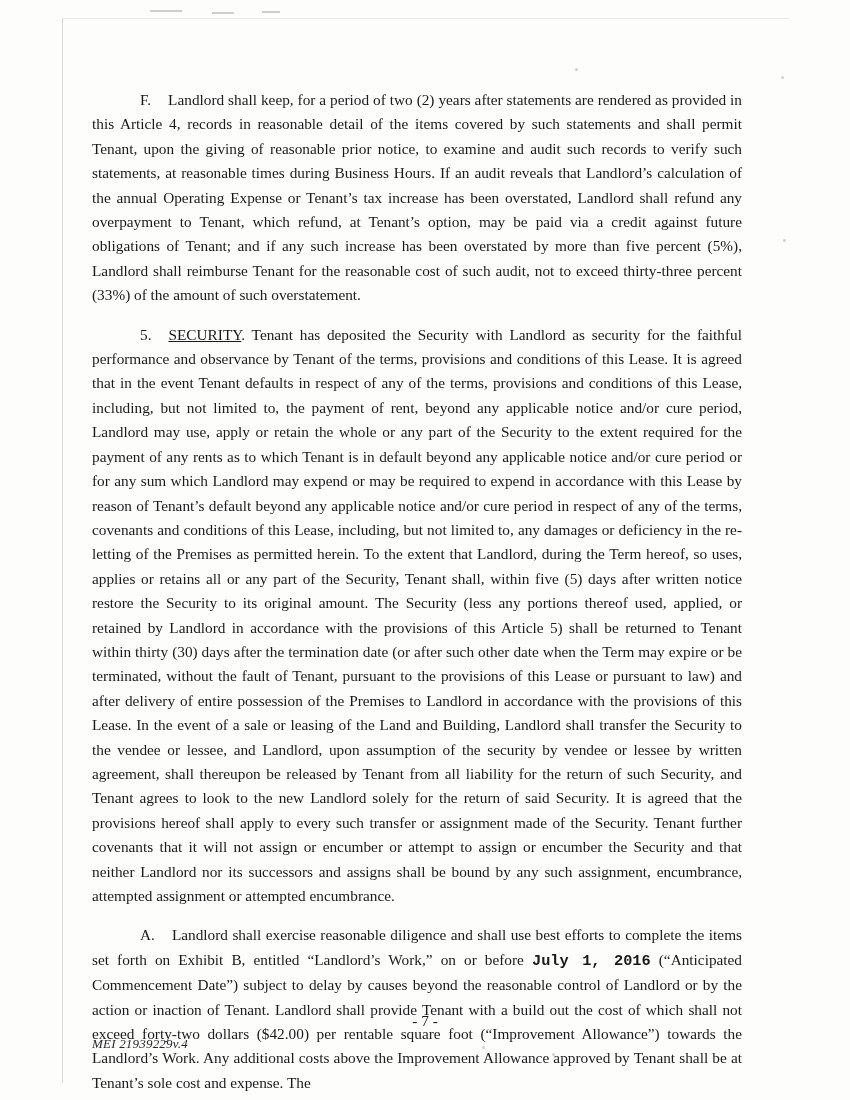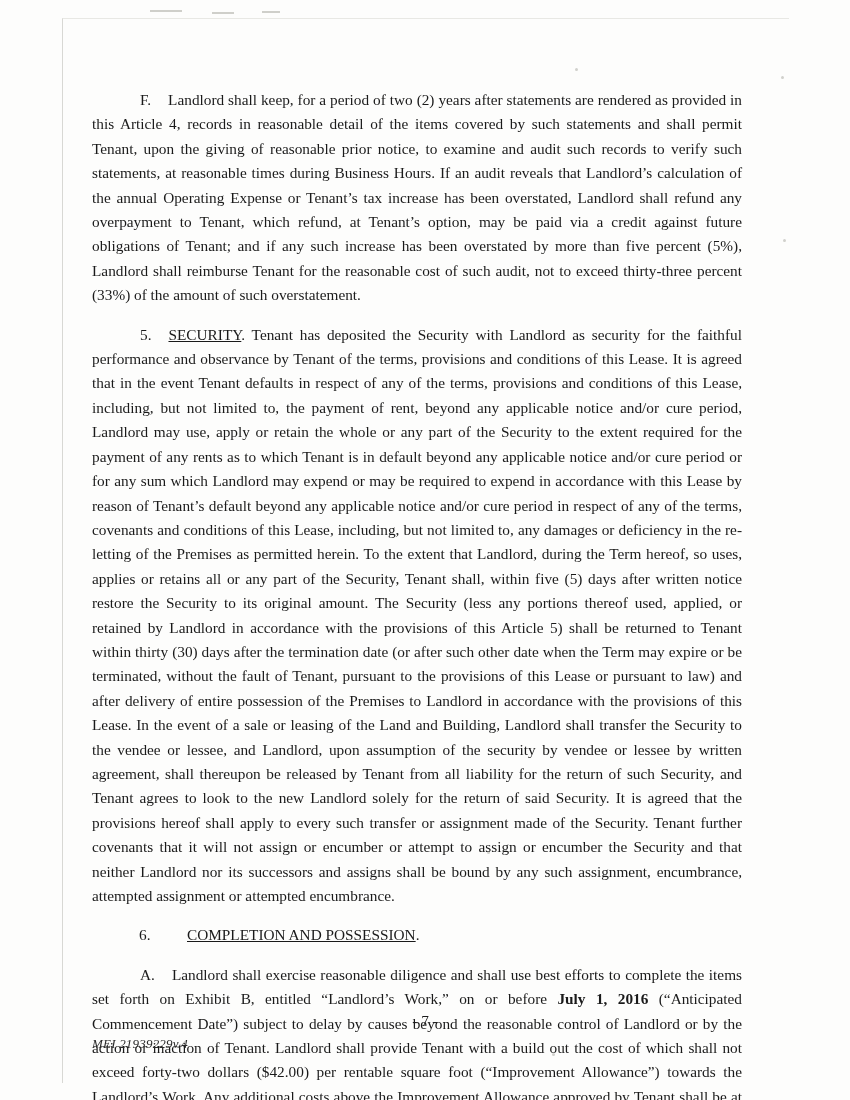--- a/index.html
+++ b/index.html
@@ -66,20 +66,21 @@
   }
   .gap {
     display: inline-block;
     width: 17px;
   }
   .u {
     text-decoration: underline;
   }
   .b {
     font-weight: bold;
+    font-family: Liberation Mono, monospace;
   }
   .heading-line {
     margin-top: 19px;
   }
   .heading-line .num {
     display: inline-block;
     width: 48px;
   }
   .footer-page {
     position: absolute;
@@ -122,21 +123,20 @@
   <div class="speck" style="left:482px;top:1046px;width:3px;height:3px;"></div>
   <div class="speck" style="left:552px;top:1053px;width:3px;height:3px;"></div>
   <div class="speck" style="left:487px;top:851px;width:3px;height:3px;"></div>
 
   <div class="content">
 
     <p class="body"><span class="indent"></span><span>F.</span><span class="gap"></span><span>Landlord shall keep, for a period of two (2) years after statements are rendered as provided in this Article 4, records in reasonable detail of the items covered by such statements and shall permit Tenant, upon the giving of reasonable prior notice, to examine and audit such records to verify such statements, at reasonable times during Business Hours.  If an audit reveals that Landlord’s calculation of the annual Operating Expense or Tenant’s tax increase has been overstated, Landlord shall refund any overpayment to Tenant, which refund, at Tenant’s option, may be paid via a credit against future obligations of Tenant; and if any such increase has been overstated by more than five percent (5%), Landlord shall reimburse Tenant for the reasonable cost of such audit, not to exceed thirty-three percent (33%) of the amount of such overstatement.</span></p>
 
     <p class="body"><span class="indent"></span><span>5.</span><span class="gap"></span><span class="u">SECURITY</span><span>.  Tenant has deposited the Security with Landlord as security for the faithful performance and observance by Tenant of the terms, provisions and conditions of this Lease.  It is agreed that in the event Tenant defaults in respect of any of the terms, provisions and conditions of this Lease, including, but not limited to, the payment of rent, beyond any applicable notice and/or cure period, Landlord may use, apply or retain the whole or any part of the Security to the extent required for the payment of any rents as to which Tenant is in default beyond any applicable notice and/or cure period or for any sum which Landlord may expend or may be required to expend in accordance with this Lease by reason of Tenant’s default beyond any applicable notice and/or cure period in respect of any of the terms, covenants and conditions of this Lease, including, but not limited to, any damages or deficiency in the re-letting of the Premises as permitted herein.  To the extent that Landlord, during the Term hereof, so uses, applies or retains all or any part of the Security, Tenant shall, within five (5) days after written notice restore the Security to its original amount.  The Security (less any portions thereof used, applied, or retained by Landlord in accordance with the provisions of this Article 5) shall be returned to Tenant within thirty (30) days after the termination date (or after such other date when the Term may expire or be terminated, without the fault of Tenant, pursuant to the provisions of this Lease or pursuant to law) and after delivery of entire possession of the Premises to Landlord in accordance with the provisions of this Lease.  In the event of a sale or leasing of the Land and Building, Landlord shall transfer the Security to the vendee or lessee, and Landlord, upon assumption of the security by vendee or lessee by written agreement, shall thereupon be released by Tenant from all liability for the return of such Security, and Tenant agrees to look to the new Landlord solely for the return of said Security.  It is agreed that the provisions hereof shall apply to every such transfer or assignment made of the Security.  Tenant further covenants that it will not assign or encumber or attempt to assign or encumber the Security and that neither Landlord nor its successors and assigns shall be bound by any such assignment, encumbrance, attempted assignment or attempted encumbrance.</span></p>
 
-    <p class="body heading-line"><span class="indent-sm"></span><span class="num">6.</span><span class="u">COMPLETION AND POSSESSION</span><span>.</span></p>
 
     <p class="body"><span class="indent"></span><span>A.</span><span class="gap"></span><span>Landlord shall exercise reasonable diligence and shall use best efforts to complete the items set forth on Exhibit B, entitled “Landlord’s Work,” on or before </span><span class="b">July 1, 2016</span><span> (“Anticipated Commencement Date”) subject to delay by causes beyond the reasonable control of Landlord or by the action or inaction of Tenant.  Landlord shall provide Tenant with a build out the cost of which shall not exceed forty-two dollars ($42.00) per rentable square foot (“Improvement Allowance”) towards the Landlord’s Work.  Any additional costs above the Improvement Allowance approved by Tenant shall be at Tenant’s sole cost and expense.  The</span></p>
 
   </div>
 
   <div class="footer-page">- 7 -</div>
   <div class="footer-ref">MEI 21939229v.4</div>
 
 </div>
 

